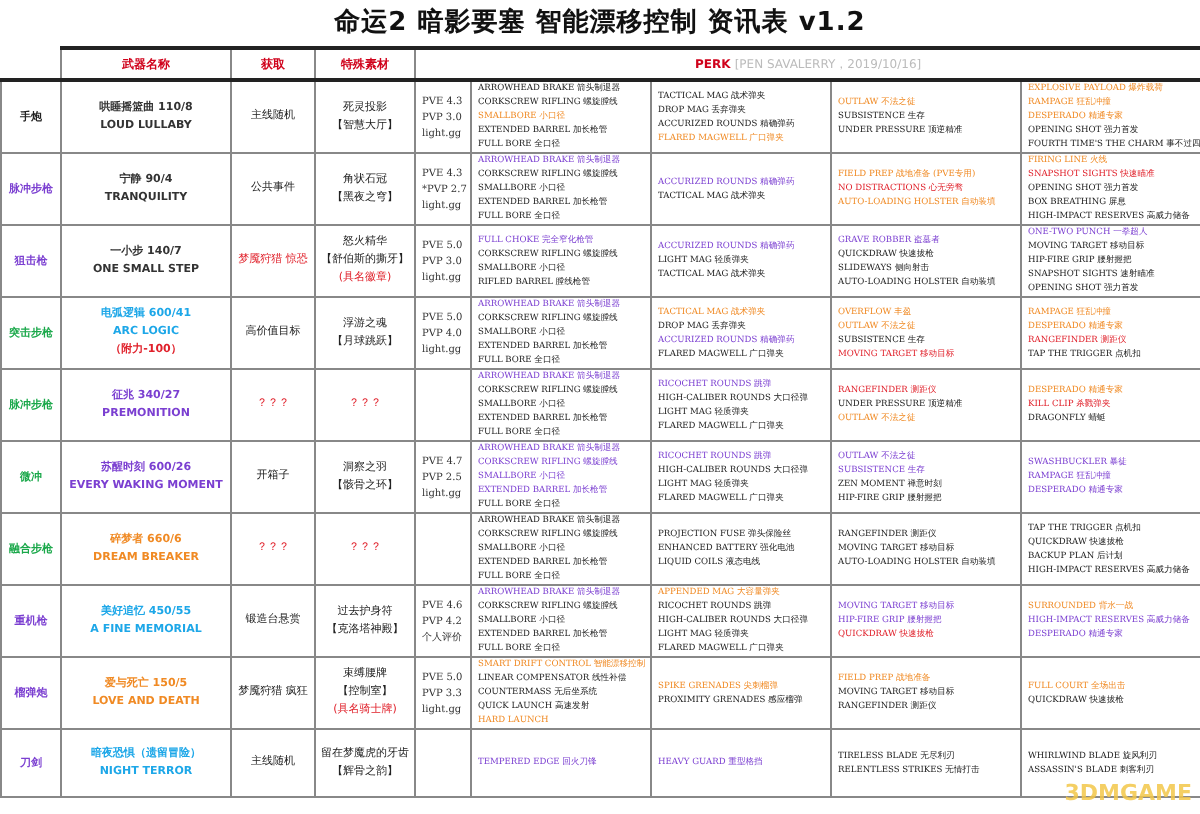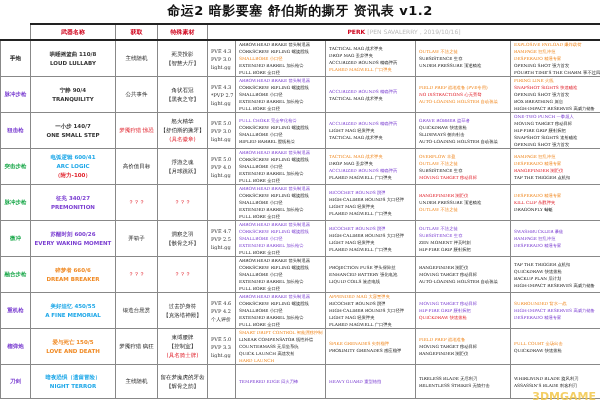--- a/index.html
+++ b/index.html
@@ -19,21 +19,21 @@
   .c-purple{color:#7b3fd1;}
   .c-orange{color:#f08a24;}
   .c-red{color:#e0202a;}
   .c-dark{color:#222;}
   tr.r{height:34px;}
   .watermark{position:absolute;right:4px;bottom:4px;font-size:11px;font-weight:bold;color:#f3c74a;opacity:0.85;}
 </style>
 </head>
 <body>
 
-<div class="title">命运2 暗影要塞 舒伯斯的撕牙 资讯表 v1.2</div>
+<div class="title">命运2 暗影要塞 智能漂移控制 资讯表 v1.2</div>
 
 <table>
   <colgroup>
     <col style="width:30px">
       <col style="width:85px">
       <col style="width:42px">
       <col style="width:50px">
     <col style="width:28px">
       <col style="width:90px">
       <col style="width:90px">

